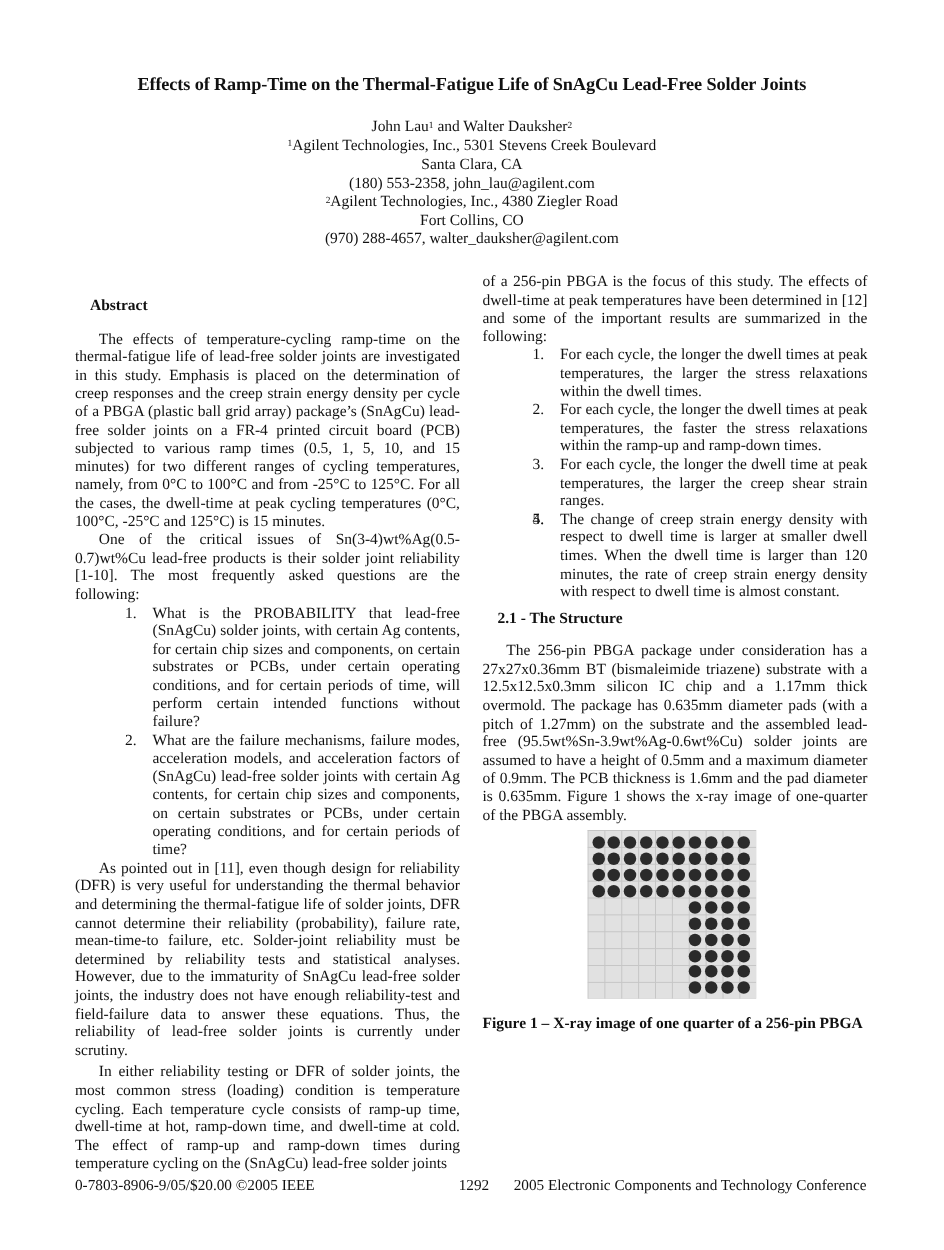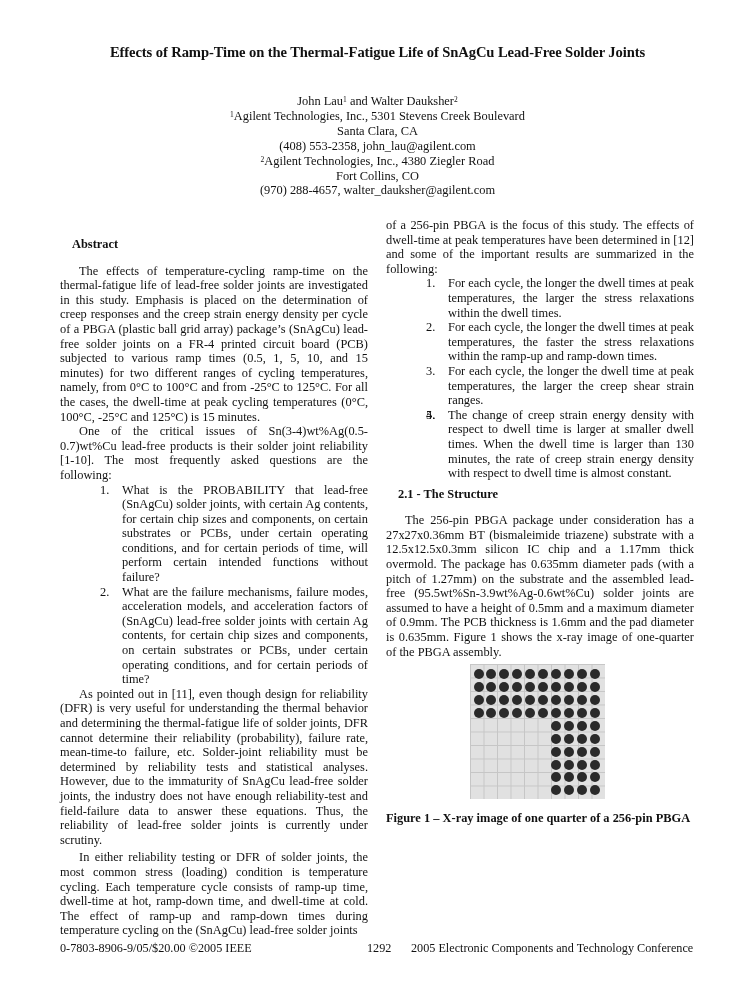--- a/index.html
+++ b/index.html
@@ -1,18 +1,18 @@
 <!DOCTYPE html>
 <html><head>
 <meta charset="utf-8">
 <style>
   html, body { margin: 0; padding: 0; background: #ffffff; }
   body { width: 755px; height: 1000px; position: relative; overflow: hidden;
          font-family: "Liberation Serif", "DejaVu Serif", serif; color: #111; }
-  .title { position: absolute; top: 44px; left: 0; width: 755px; text-align: center;
+  .title { position: absolute; top: 60px; left: 0; width: 755px; text-align: center;
            font-weight: bold; font-size: 14.6px; letter-spacing: -0.1px; }
   .authors { position: absolute; top: 94px; left: 0; width: 755px; text-align: center;
              font-size: 12.4px; line-height: 14.9px; }
   .authors div { white-space: nowrap; }
   sup { font-size: 7.5px; vertical-align: top; position: relative; top: -1px; }
   .col { position: absolute; top: 225px; width: 308px; font-size: 12.4px;
          line-height: 14.6px; text-align: justify; }
   .col.left { left: 60px; }
   .col.right { left: 386px; top: 218px; }
   .col p { margin: 0; text-indent: 19px; }
@@ -36,21 +36,21 @@
 </style>
 </head>
 <body>
 
 <div class="title">Effects of Ramp-Time on the Thermal-Fatigue Life of SnAgCu Lead-Free Solder Joints</div>
 
 <div class="authors">
   <div><span>John Lau</span><sup>1</sup><span> and Walter Dauksher</span><sup>2</sup></div>
   <div><sup>1</sup><span>Agilent Technologies, Inc., 5301 Stevens Creek Boulevard</span></div>
   <div>Santa Clara, CA</div>
-  <div>(408) 553-2358, john_lau@agilent.com</div>
+  <div>(180) 553-2358, john_lau@agilent.com</div>
   <div><sup>2</sup><span>Agilent Technologies, Inc., 4380 Ziegler Road</span></div>
   <div>Fort Collins, CO</div>
   <div>(970) 288-4657, walter_dauksher@agilent.com</div>
 </div>
 
 <div class="col left">
   <div class="heading">Abstract</div>
   <p>The effects of temperature-cycling ramp-time on the thermal-fatigue life of lead-free solder joints are investigated in this study. Emphasis is placed on the determination of creep responses and the creep strain energy density per cycle of a PBGA (plastic ball grid array) package’s (SnAgCu) lead-free solder joints on a FR-4 printed circuit board (PCB) subjected to various ramp times (0.5, 1, 5, 10, and 15 minutes) for two different ranges of cycling temperatures, namely, from 0°C to 100°C and from -25°C to 125°C. For all the cases, the dwell-time at peak cycling temperatures (0°C, 100°C, -25°C and 125°C) is 15 minutes.</p>
   <p>One of the critical issues of Sn(3-4)wt%Ag(0.5-0.7)wt%Cu lead-free products is their solder joint reliability [1-10]. The most frequently asked questions are the following:</p>
   <ol>
@@ -61,21 +61,21 @@
   <p style="margin-top:3px;">In either reliability testing or DFR of solder joints, the most common stress (loading) condition is temperature cycling. Each temperature cycle consists of ramp-up time, dwell-time at hot, ramp-down time, and dwell-time at cold. The effect of ramp-up and ramp-down times during temperature cycling on the (SnAgCu) lead-free solder joints</p>
 </div>
 
 <div class="col right">
   <p class="noindent">of a 256-pin PBGA is the focus of this study. The effects of dwell-time at peak temperatures have been determined in [12] and some of the important results are summarized in the following:</p>
   <ol>
     <li><span class="num">1.</span><span>For each cycle, the longer the dwell times at peak temperatures, the larger the stress relaxations within the dwell times.</span></li>
     <li><span class="num">2.</span><span>For each cycle, the longer the dwell times at peak temperatures, the faster the stress relaxations within the ramp-up and ramp-down times.</span></li>
     <li><span class="num">3.</span><span>For each cycle, the longer the dwell time at peak temperatures, the larger the creep shear strain ranges.</span></li>
     <li><span class="num">4.</span></li>
-    <li><span class="num">5.</span><span>The change of creep strain energy density with respect to dwell time is larger at smaller dwell times. When the dwell time is larger than 130 minutes, the rate of creep strain energy density with respect to dwell time is almost constant.</span></li>
+    <li><span class="num">5.</span><span>The change of creep strain energy density with respect to dwell time is larger at smaller dwell times. When the dwell time is larger than 120 minutes, the rate of creep strain energy density with respect to dwell time is almost constant.</span></li>
   </ol>
   <div class="heading sp">2.1 - The Structure</div>
   <p>The 256-pin PBGA package under consideration has a 27x27x0.36mm BT (bismaleimide triazene) substrate with a 12.5x12.5x0.3mm silicon IC chip and a 1.17mm thick overmold. The package has 0.635mm diameter pads (with a pitch of 1.27mm) on the substrate and the assembled lead-free (95.5wt%Sn-3.9wt%Ag-0.6wt%Cu) solder joints are assumed to have a height of 0.5mm and a maximum diameter of 0.9mm. The PCB thickness is 1.6mm and the pad diameter is 0.635mm. Figure 1 shows the x-ray image of one-quarter of the PBGA assembly.</p>
   <div class="figure">
     <div class="grid"></div>
     <div id="balls">
         <div class="ball" style="left: 4px; top: 5px;"></div>
         <div class="ball" style="left: 16.9px; top: 5px;"></div>
         <div class="ball" style="left: 29.8px; top: 5px;"></div>
         <div class="ball" style="left: 42.7px; top: 5px;"></div>

